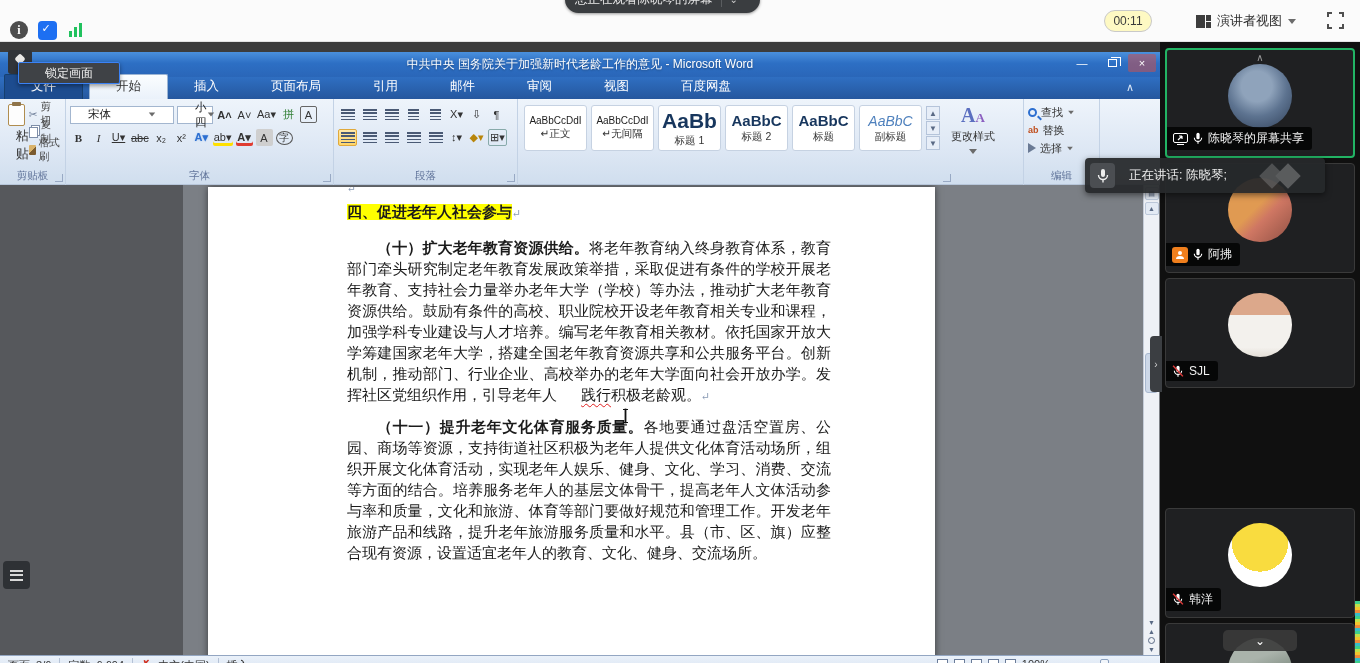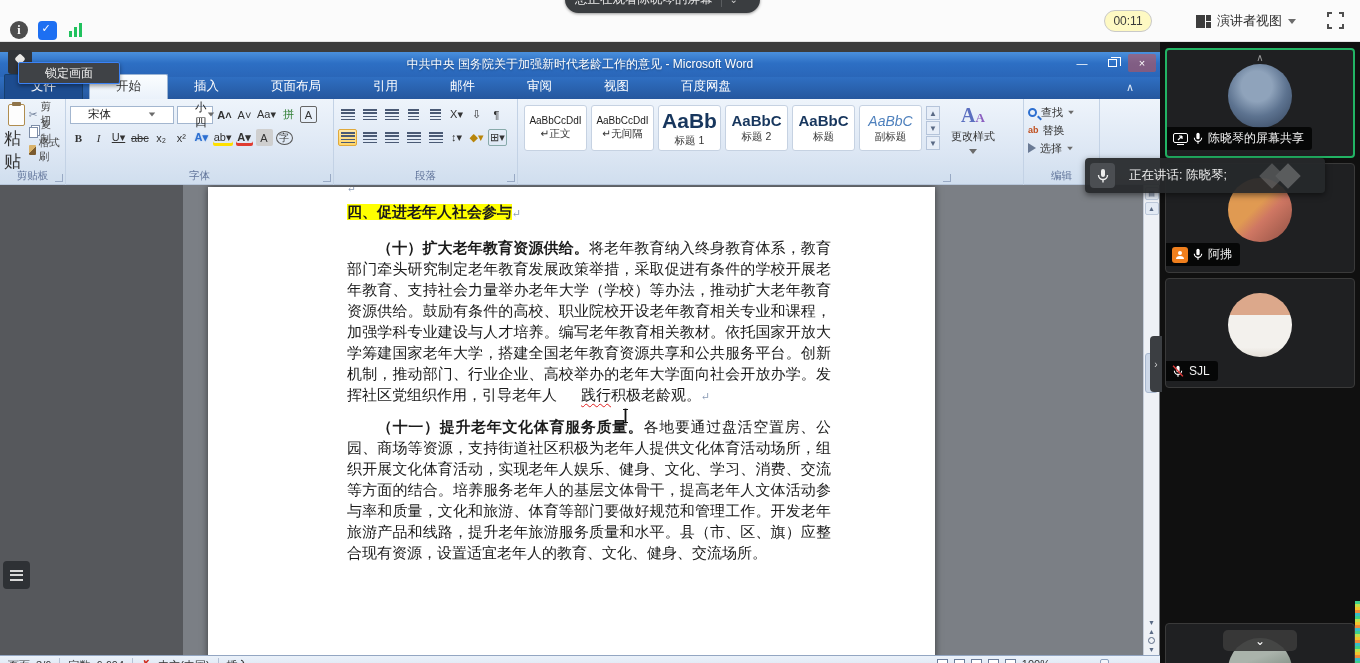--- a/index.html
+++ b/index.html
@@ -58,21 +58,21 @@
     background:linear-gradient(#eef4fb,#dde7f4 60%,#d0deee); border-bottom:1px solid #b7c6da; display:flex; }
   .rgroup { position:relative; height:86px; border-right:1px solid #c3d2e5; padding:3px 4px 16px; }
   .glabel { position:absolute; bottom:2px; left:0; right:0; text-align:center; font-size:10.5px; color:#62759b; }
   .dlg { position:absolute; right:2px; bottom:3px; width:8px; height:8px; border-right:1px solid #8a9cba; border-bottom:1px solid #8a9cba; opacity:.8; }
   .rrow { display:flex; align-items:center; gap:3px; height:21px; margin-top:2px; }
   .sbtn { display:inline-flex; align-items:center; justify-content:center; min-width:17px; height:17px; font-size:11px; color:#333; border-radius:2px; padding:0 1px; }
   .combo { background:#fff; border:1px solid #a3b6cf; height:18px; display:flex; align-items:center; font-size:11.5px; color:#222; padding:0 17px; justify-content:space-between; }
   .combo .caret{ transform:scale(.8); }
   .clipico { width:17px; height:22px; background:#fdfdfd; border:1px solid #b08d4f; border-radius:2px; position:relative; margin:2px auto 1px; }
   .clipico::before { content:""; position:absolute; left:3px; top:-3px; width:9px; height:4px; background:#8f744a; border-radius:1px; }
-  .paste { width:34px; text-align:left; font-size:17px; color:#333; }
+  .paste { width:34px; text-align:right; font-size:13px; color:#333; }
   .mini { font-size:10.5px; color:#444; display:flex; align-items:center; gap:3px; height:16px; }
   .mi-copy { position:relative; width:9px; height:11px; border:1px solid #7e8ea8; background:#fff; box-shadow:2px -2px 0 -1px #fff, 2px -2px 0 0 #7e8ea8; }
   .mi-brush { width:10px; height:10px; background:linear-gradient(135deg,#d9b26a 50%,#7a5a2f 50%); border-radius:1px; }
   .ul-bar { box-shadow:inset 0 -3px 0 #ffe000; }
   .fc-bar { box-shadow:inset 0 -3px 0 #e03c31; }
   .fx-a { color:#2d6fd0; font-weight:bold; text-shadow:0 0 2px #9cc2f0; }
   .shade-a { background:#cfcfcf; }
   .circ-a { border:1px solid #555; border-radius:50%; width:14px; height:14px; font-size:10px; }
   .lines-ico { width:14px; height:11px; background:repeating-linear-gradient(to bottom,#4a5a75 0 1.5px,transparent 1.5px 3.4px); }
   .albtn { width:19px; height:17px; display:flex; align-items:center; justify-content:center; border-radius:2px; }
@@ -516,20 +516,32 @@
           <rect x="5" y="1" width="4" height="8" rx="2" fill="#fff"></rect>
           <path d="M2.5 7a4.5 4.5 0 0 0 9 0" fill="none" stroke="#fff" stroke-width="1.4"></path>
           <line x1="7" y1="11.5" x2="7" y2="14.5" stroke="#fff" stroke-width="1.4"></line>
           <line x1="1" y1="1" x2="13" y2="14" stroke="#e03a3a" stroke-width="1.8"></line>
         </svg>
         <span>SJL</span>
       </div>
     </div>
 
 
+    <div class="tile" style="top:508px">
+      <div class="avatar av5"></div>
+      <div class="namebar">
+        <svg width="12" height="13" viewBox="0 0 14 16">
+          <rect x="5" y="1" width="4" height="8" rx="2" fill="#fff"></rect>
+          <path d="M2.5 7a4.5 4.5 0 0 0 9 0" fill="none" stroke="#fff" stroke-width="1.4"></path>
+          <line x1="7" y1="11.5" x2="7" y2="14.5" stroke="#fff" stroke-width="1.4"></line>
+          <line x1="1" y1="1" x2="13" y2="14" stroke="#e03a3a" stroke-width="1.8"></line>
+        </svg>
+        <span>韩洋</span>
+      </div>
+    </div>
 
     <div class="tile" style="top:623px">
       <div class="avatar av6"></div>
     </div>
 
     <div class="scrolldown">
       <span style="color:#fff;font-size:12px">⌄</span>
     </div>
   </div>
 

